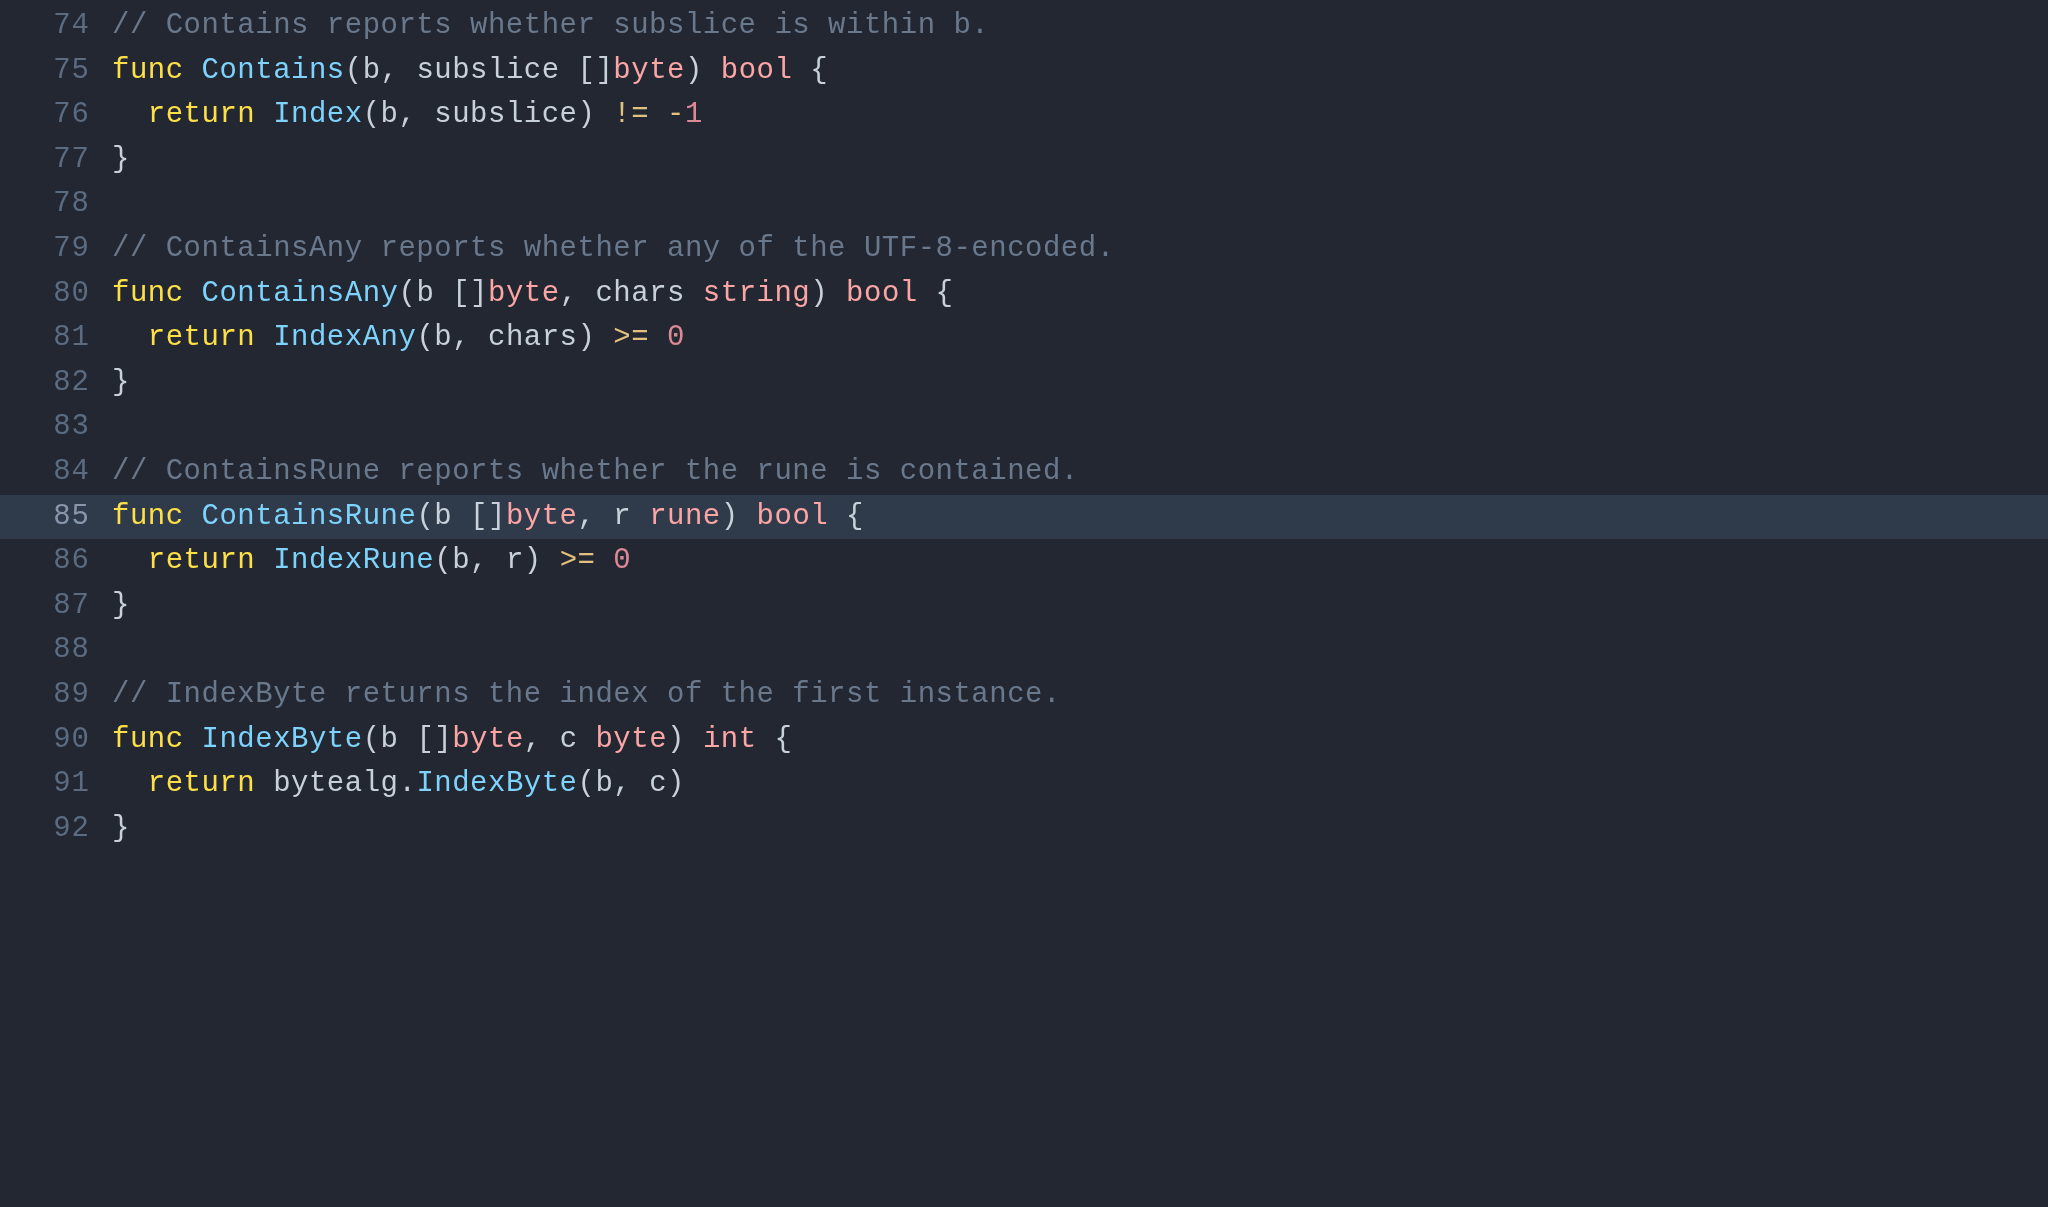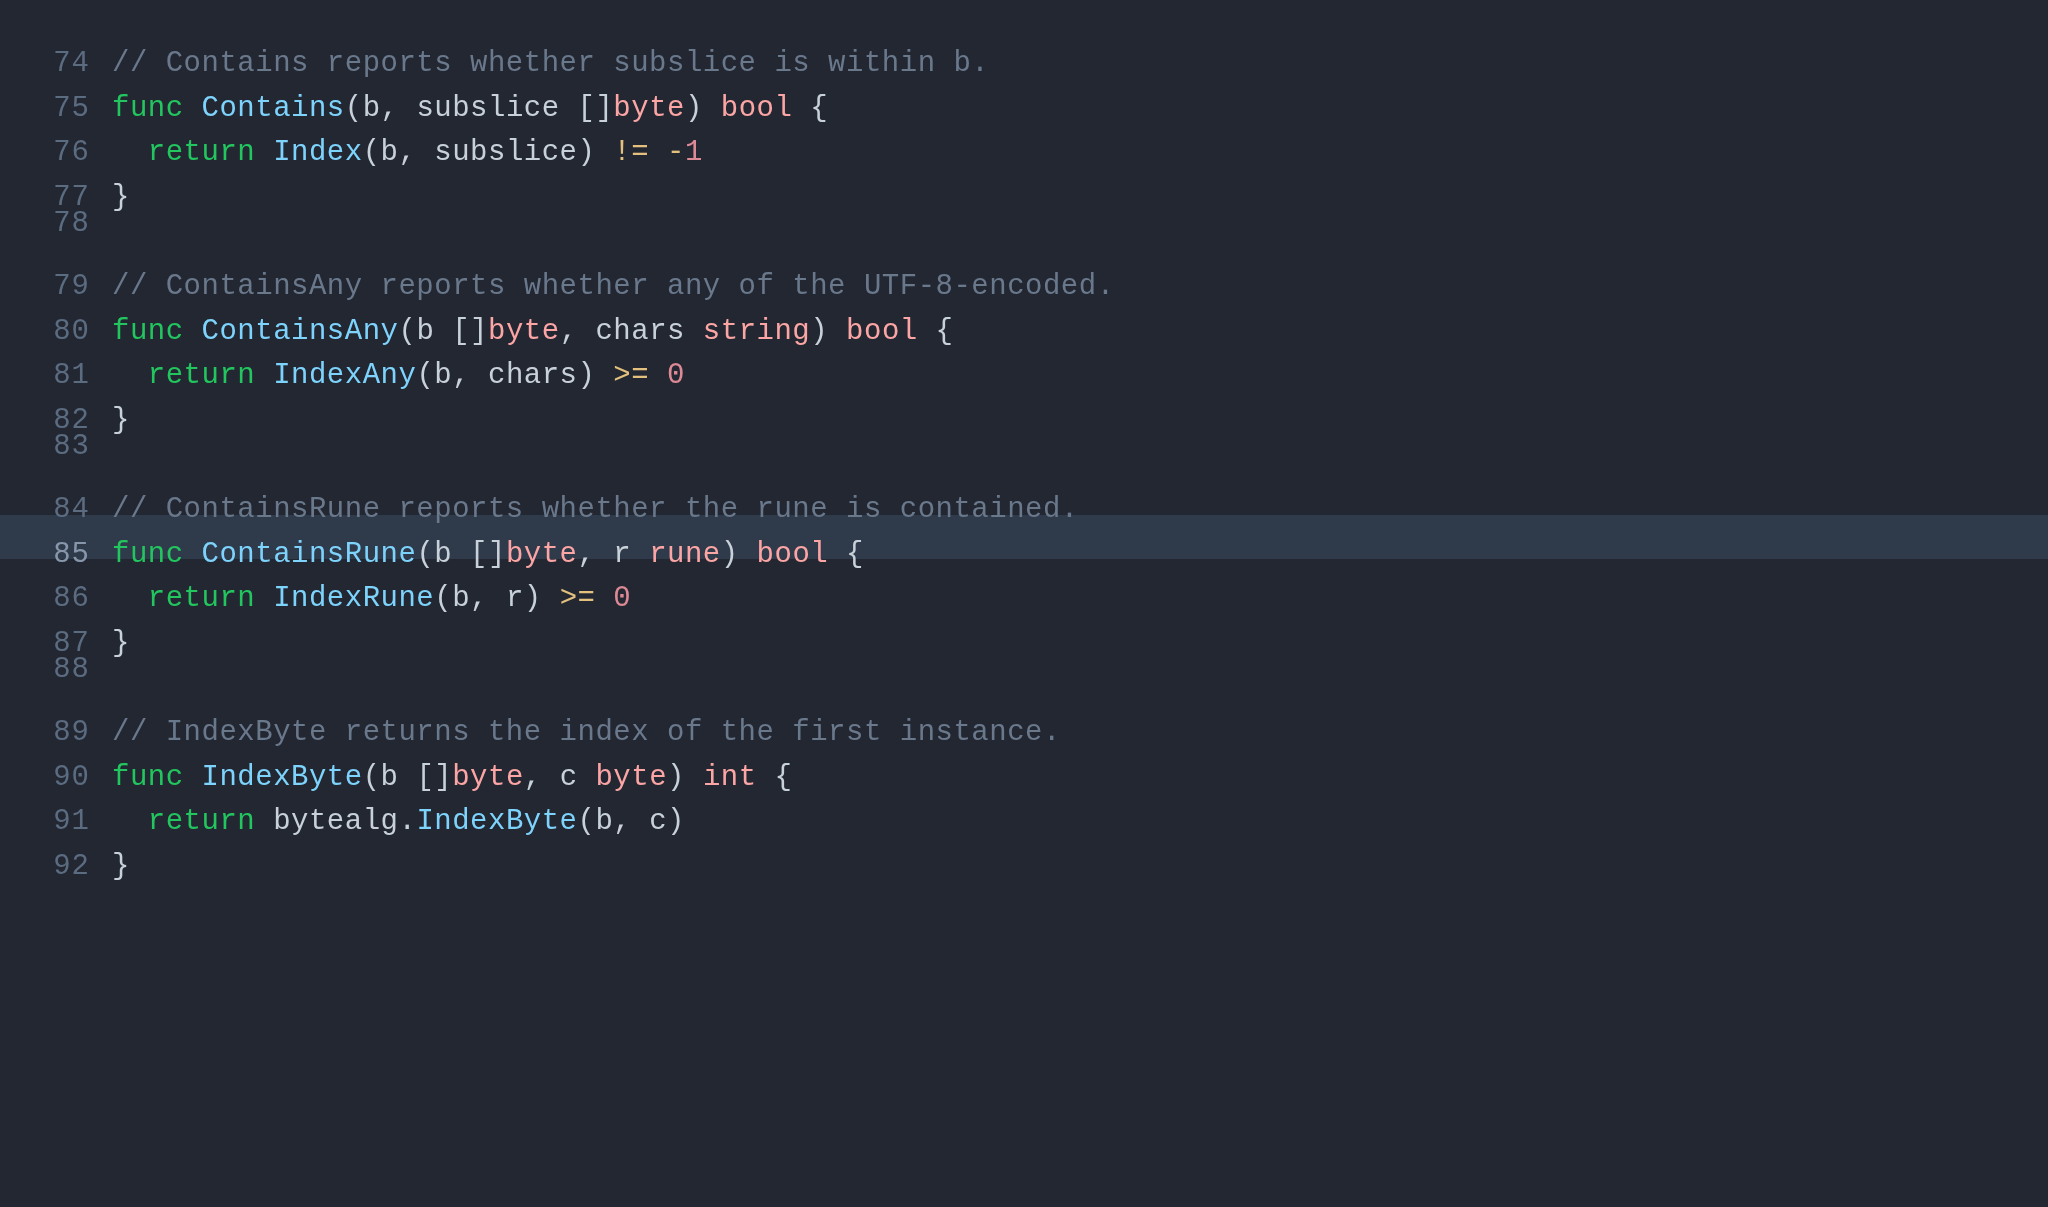--- a/index.html
+++ b/index.html
@@ -7,21 +7,21 @@
     width: 100%;
     height: 100%;
     background: #222732;
     font-family: "SF Mono", "Menlo", "Consolas", "Liberation Mono", monospace;
     font-size: 29px;
     line-height: 44.6px;
     overflow: hidden;
   }
   .editor {
     position: relative;
-    padding-top: 24px;
+    padding-top: 4px;
     white-space: pre;
   }
   .line {
     display: flex;
     align-items: baseline;
     height: 44.6px;
   }
   .line.highlight {
     background: #2f3a4a;
   }
@@ -31,26 +31,25 @@
     padding-right: 22px;
     color: #5b6b80;
     user-select: none;
     flex: 0 0 112px;
     letter-spacing: 1px;
   }
   .line.highlight .gutter { color: #8796ab; }
   .code {
     color: #c7d0db;
     letter-spacing: 0.5px;
-    margin-top: 18px;
   }
 
   
   .cm  { color: #6a788c; }   
-  .kw  { color: #22c55e; }   
+  .kw  { color: #fde047; }   
   .fn  { color: #7dd3fc; }   
   .id  { color: #c8d0da; }   
   .typ { color: #fca5a5; }   
   .op  { color: #e3c07d; }   
   .num { color: #de8a96; }   
   .pn  { color: #c8d0da; }   
 </style>
 </head>
 <body>
 

